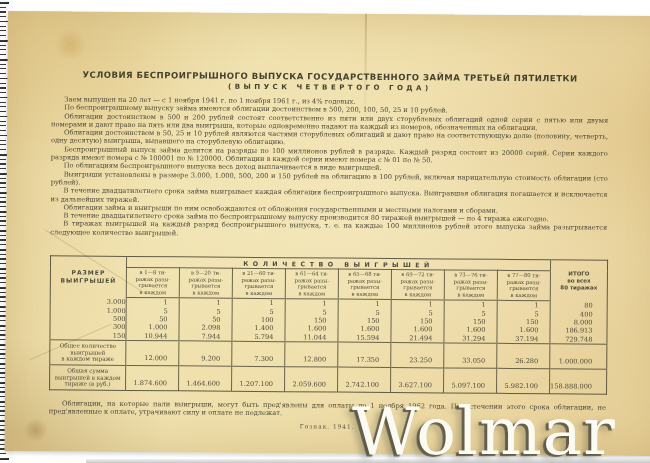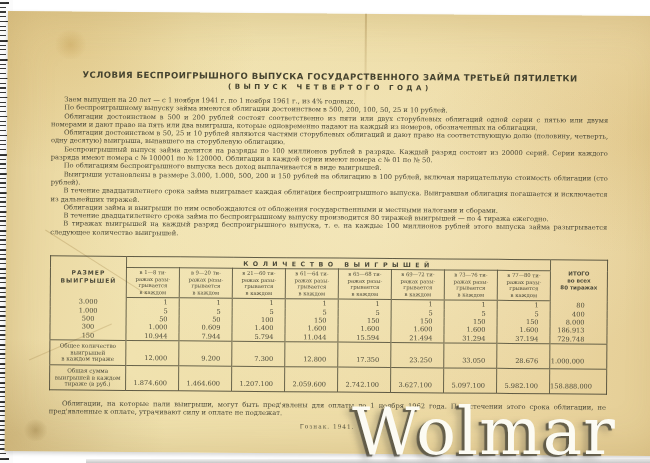--- a/index.html
+++ b/index.html
@@ -67,23 +67,23 @@
     border-right:1px solid rgba(80,77,58,0.85);}
   .group-th{font-family:"DejaVu Sans",sans-serif;font-size:6.3px;letter-spacing:4.5px;
     height:10px;text-align:center;border-bottom:1px solid rgba(80,77,58,0.85);}
   .sub-th{font-size:5.3px;line-height:6.6px;font-weight:normal;white-space:pre-line;
     text-align:center;vertical-align:middle;padding:1px 0 2px 0;
     border-bottom:1px solid rgba(80,77,58,0.85);}
   .total-th{font-size:5.5px;line-height:7px;white-space:pre-line;text-align:center;
     vertical-align:middle;font-family:"DejaVu Sans",sans-serif;
     border-left:1px solid rgba(80,77,58,0.85);}
   .prize-row td{font-size:6.6px;line-height:8.3px;height:8.3px;}
-  .size-cell{text-align:center;}
+  .size-cell{text-align:right;}
   .num-cell{text-align:right;padding-right:11px;}
-  .total-cell{text-align:right;padding-right:22px;}
+  .total-cell{text-align:right;padding-right:14px;}
   .summary-row td{border-top:1px solid rgba(80,77,58,0.85);}
   .label-cell{font-size:5.7px;line-height:6.7px;white-space:pre-line;text-align:center;
     vertical-align:middle;padding:2px 0;}
   .summary-row .num-cell,.summary-row .total-cell{vertical-align:bottom;
     font-size:6.6px;padding-bottom:3px;}
   
   .footer{position:absolute;left:44px;top:388px;width:557px;font-size:6.7px;
     line-height:8.3px;text-align:justify;color:#4c4a3a;}
   .footer p{margin:0;text-indent:13px;}
   .imprint{position:absolute;left:44px;top:410px;width:557px;text-align:center;
@@ -219,21 +219,21 @@
             <td class="num-cell bcol">150</td>
             <td class="num-cell bcol">150</td>
             <td class="num-cell bcol">150</td>
             <td class="num-cell bcol">150</td>
             <td class="num-cell bcol">150</td>
             <td class="total-cell bcol">8.000</td>
           </tr>
           <tr class="prize-row">
             <td class="size-cell">300</td>
             <td class="num-cell bcol">1.000</td>
-            <td class="num-cell bcol">0.609</td>
+            <td class="num-cell bcol">2.098</td>
             <td class="num-cell bcol">1.400</td>
             <td class="num-cell bcol">1.600</td>
             <td class="num-cell bcol">1.600</td>
             <td class="num-cell bcol">1.600</td>
             <td class="num-cell bcol">1.600</td>
             <td class="num-cell bcol">1.600</td>
             <td class="total-cell bcol">186.913</td>
           </tr>
           <tr class="prize-row">
             <td class="size-cell">150</td>
@@ -253,21 +253,21 @@
             <td class="label-cell">Общее количество
 выигрышей
 в каждом тираже</td>
             <td class="num-cell bcol">12.000</td>
             <td class="num-cell bcol">9.200</td>
             <td class="num-cell bcol">7.300</td>
             <td class="num-cell bcol">12.800</td>
             <td class="num-cell bcol">17.350</td>
             <td class="num-cell bcol">23.250</td>
             <td class="num-cell bcol">33.050</td>
-            <td class="num-cell bcol">28.676</td>
+            <td class="num-cell bcol">26.280</td>
             <td class="total-cell bcol">1.000.000</td>
           </tr>
           <tr class="summary-row">
             <td class="label-cell">Общая сумма
 выигрышей в каждом
 тираже (в руб.)</td>
             <td class="num-cell bcol">1.874.600</td>
             <td class="num-cell bcol">1.464.600</td>
             <td class="num-cell bcol">1.207.100</td>
             <td class="num-cell bcol">2.059.600</td>

